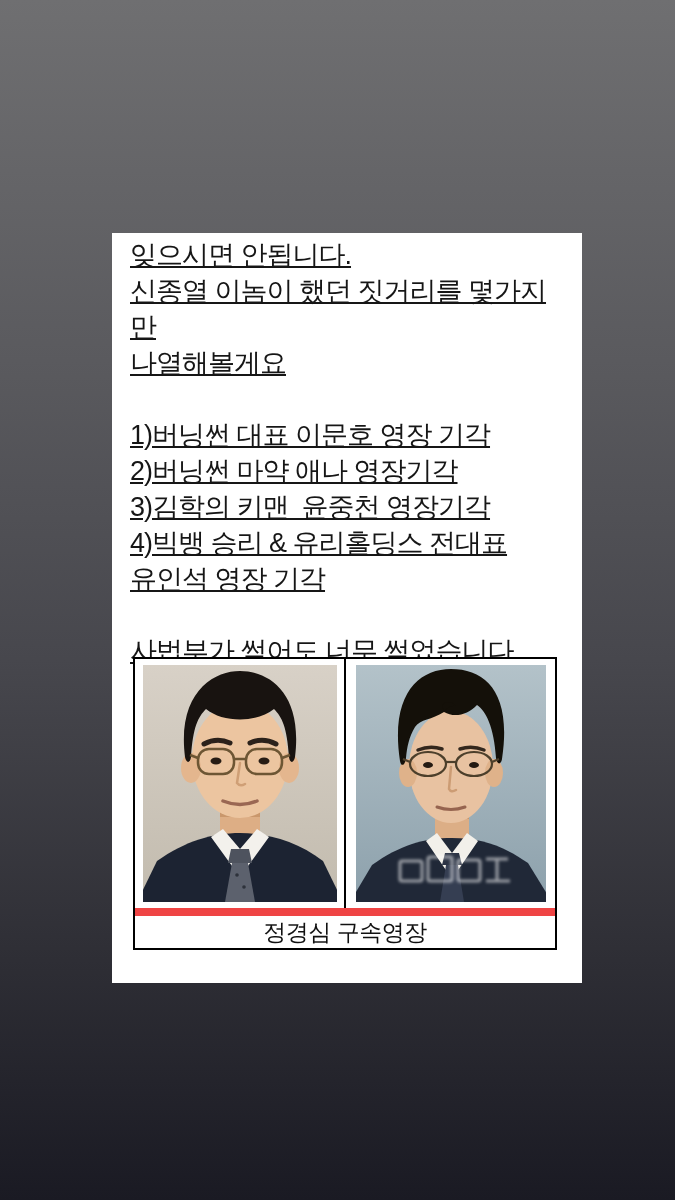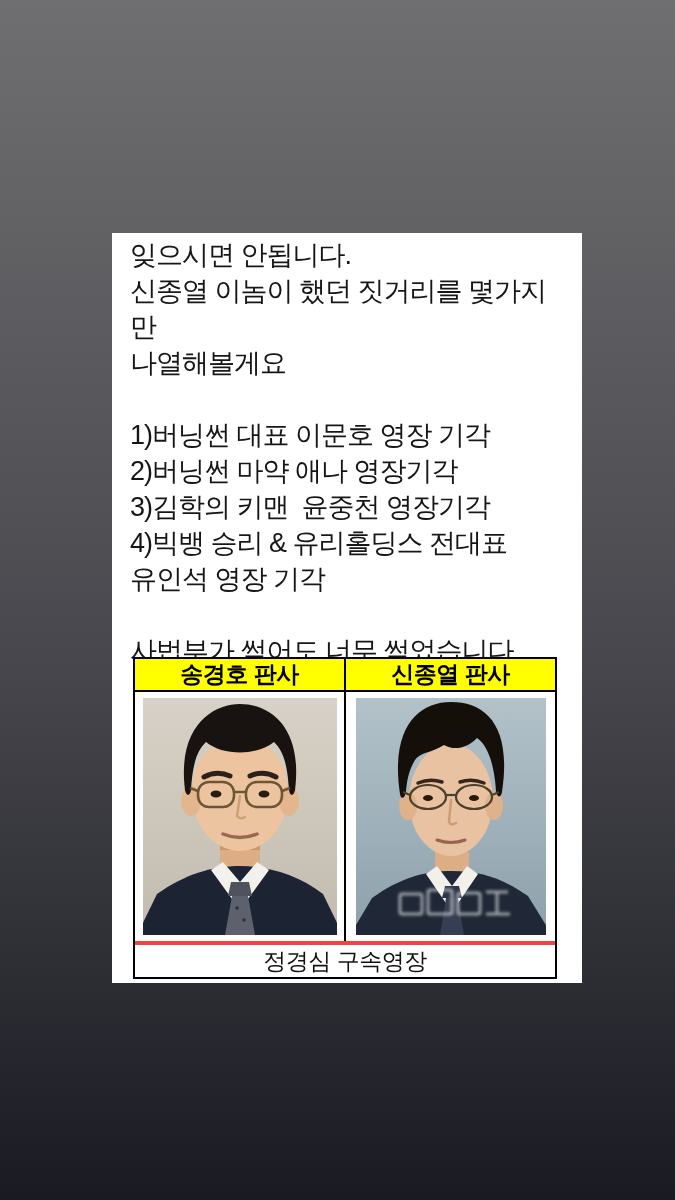--- a/index.html
+++ b/index.html
@@ -22,20 +22,21 @@
   .card-text {
     position: absolute;
     left: 18px;
     top: 4px;
     width: 440px;
     font-size: 27px;
     line-height: 36px;
     letter-spacing: -1px;
     color: #161616;
     white-space: pre-wrap;
+    text-decoration: underline;
   }
   .photo-table {
     position: absolute;
     left: 21px;
     top: 424px;
     width: 424px;
     border: 2px solid #000;
     background: #fff;
     box-sizing: border-box;
   }
@@ -53,21 +54,21 @@
     color: #000;
   }
   .photo-row { height: 249px; }
   .photo-cell {
     flex: 1;
     display: flex;
     align-items: center;
     justify-content: center;
     background: #fff;
   }
-  .caption-row { height: 32px; border-top: 4px solid #ef4444; gap: 48px; }
+  .caption-row { height: 32px; border-top: 8px solid #ef4444; gap: 48px; }
   .caption-cell {
     flex: 1;
     display: flex;
     align-items: center;
     justify-content: center;
     font-size: 23px;
     letter-spacing: -0.5px;
     color: #111;
   }
   .cell-divider-l { border-left: 2px solid #000; }
@@ -86,24 +87,20 @@
 1)버닝썬 대표 이문호 영장 기각
 2)버닝썬 마약 애나 영장기각
 3)김학의 키맨  윤중천 영장기각
 4)빅뱅 승리 &amp; 유리홀딩스 전대표
 유인석 영장 기각
 
 사법부가 썩어도 너무 썩었습니다.</div>
 
     <div class="photo-table">
 
-      <div class="t-row header-row">
-        <div class="header-cell" style="background: rgb(255, 255, 0);">송경호 판사</div>
-        <div class="header-cell cell-divider-l" style="background: rgb(255, 255, 0);">신종열 판사</div>
-      </div>
 
       <div class="t-row photo-row">
         <div class="photo-cell">
 
           <svg class="portrait" width="194" height="237" viewBox="0 0 194 237" aria-hidden="true">
             <defs>
               <linearGradient id="bgL" x1="0" y1="0" x2="0" y2="1">
                 <stop offset="0" stop-color="#d8d1c7"></stop>
                 <stop offset="1" stop-color="#c2bbae"></stop>
               </linearGradient>

